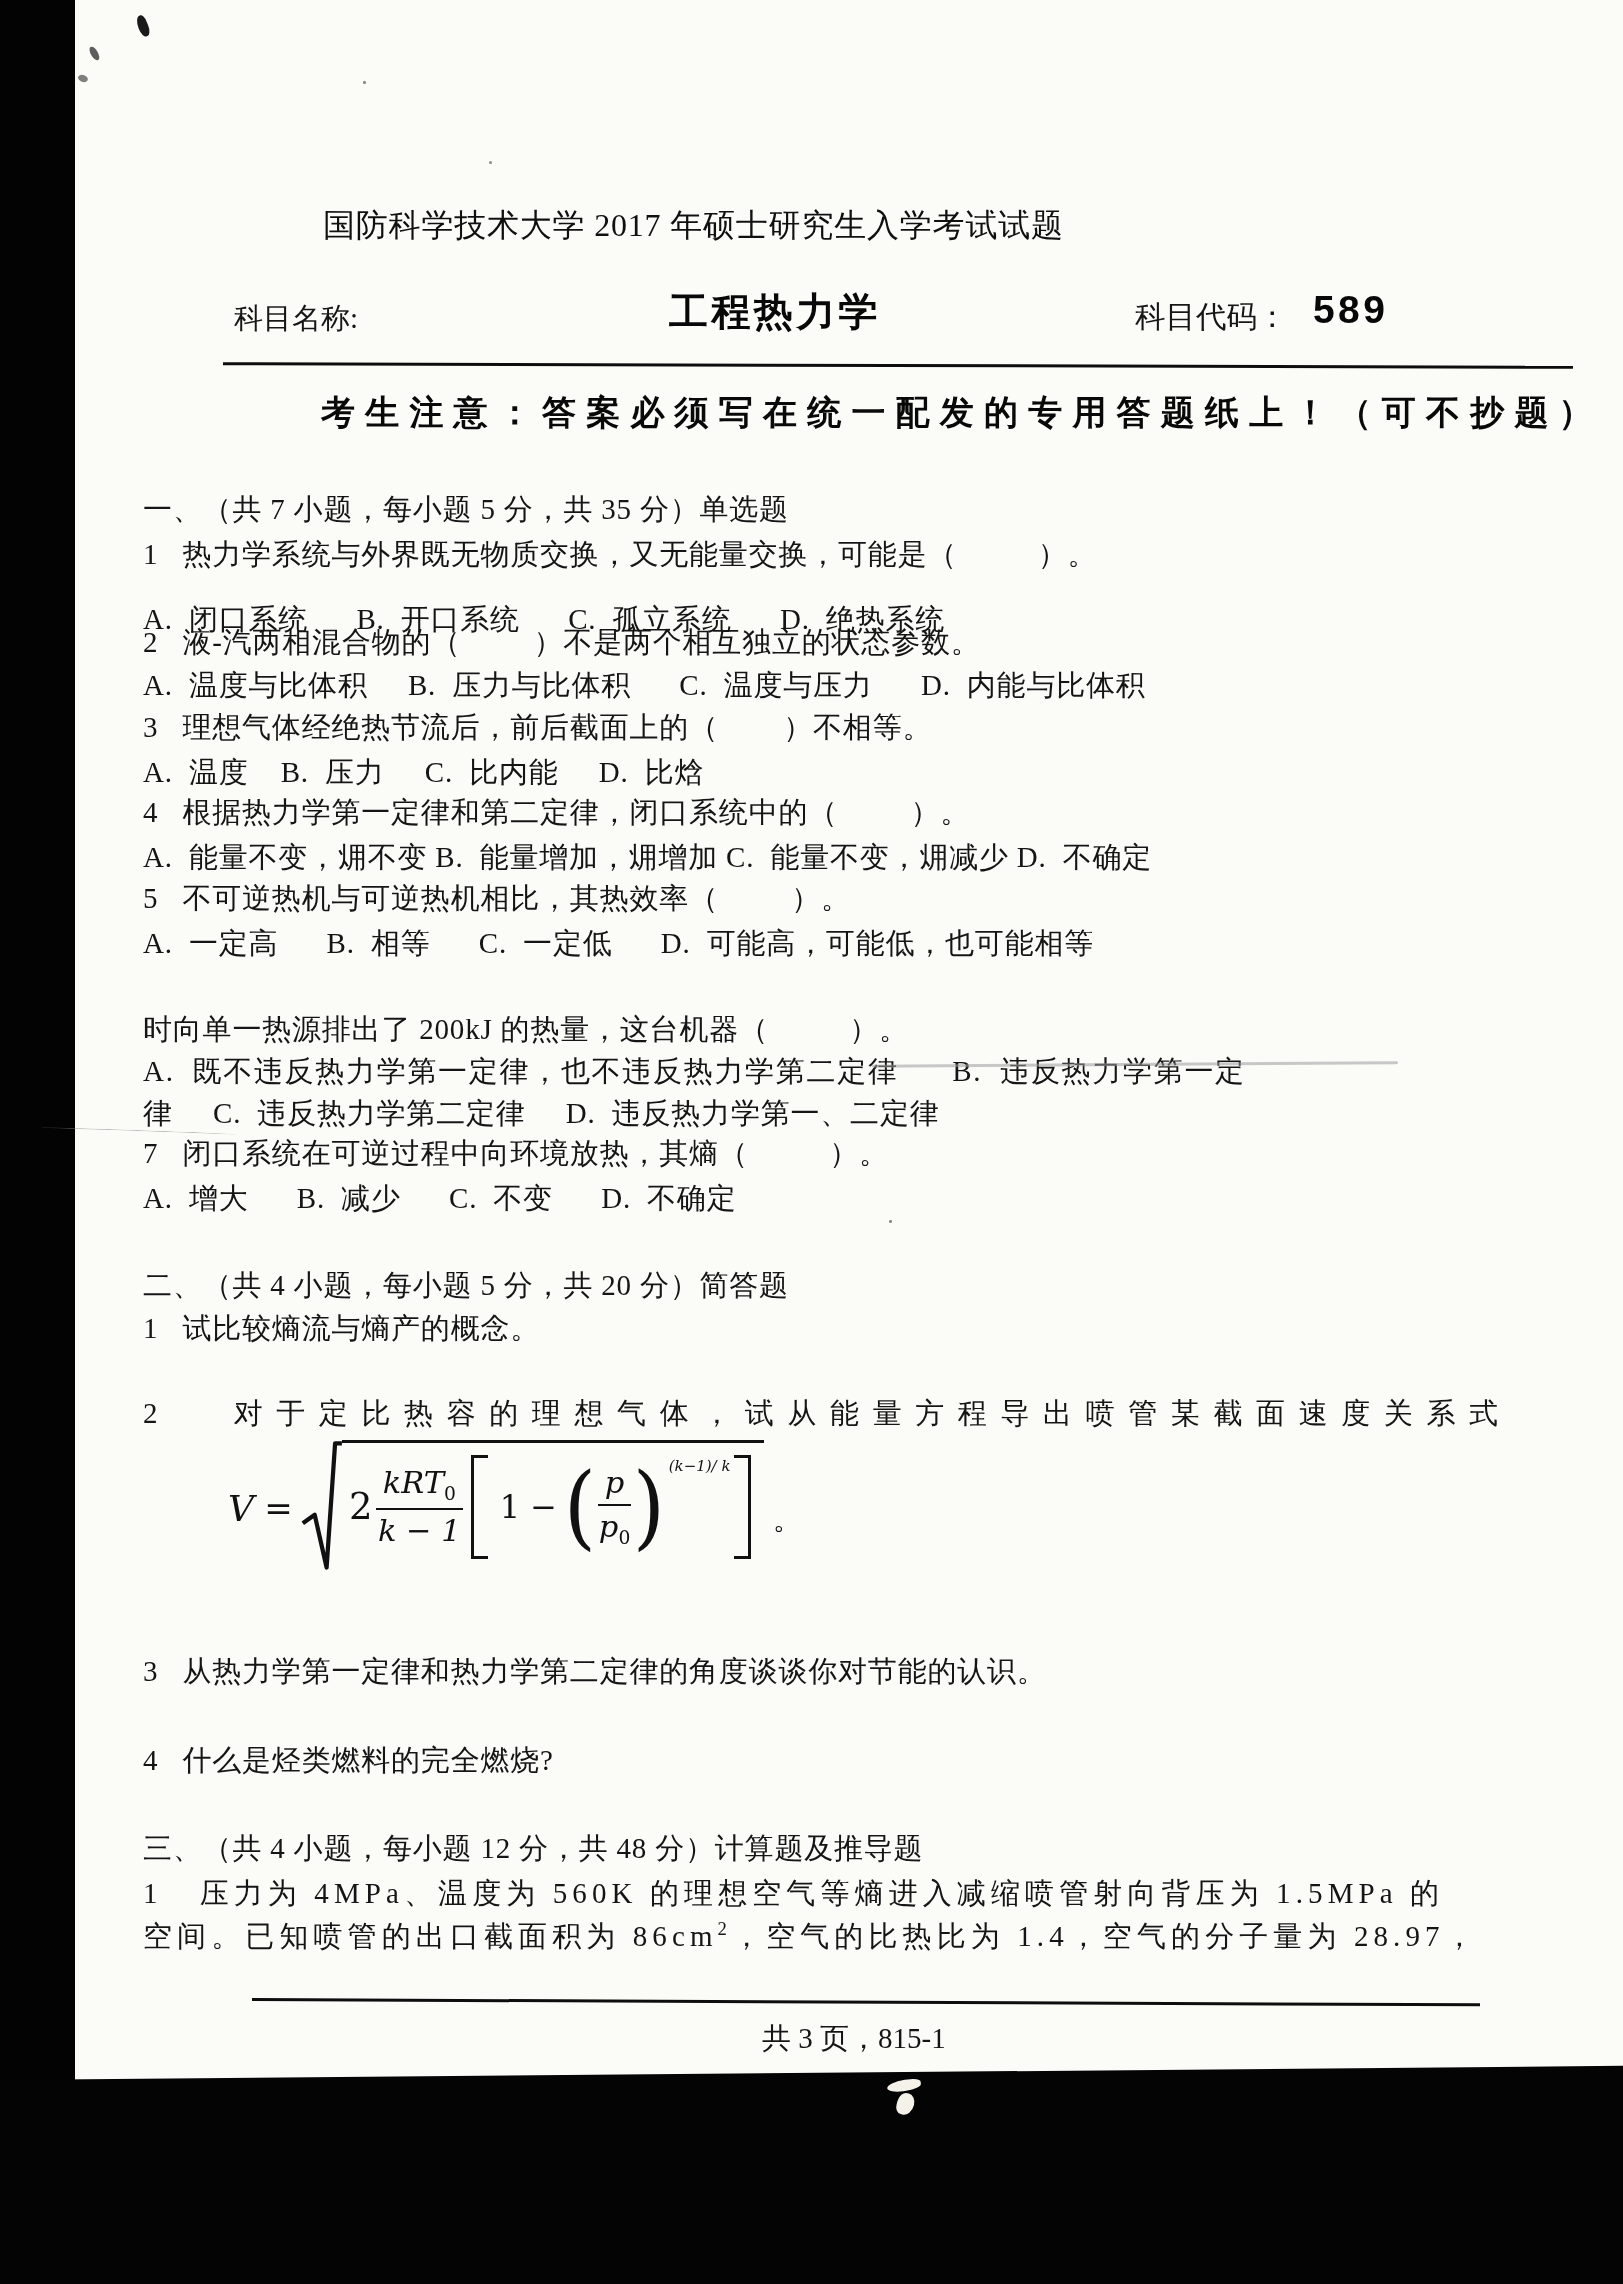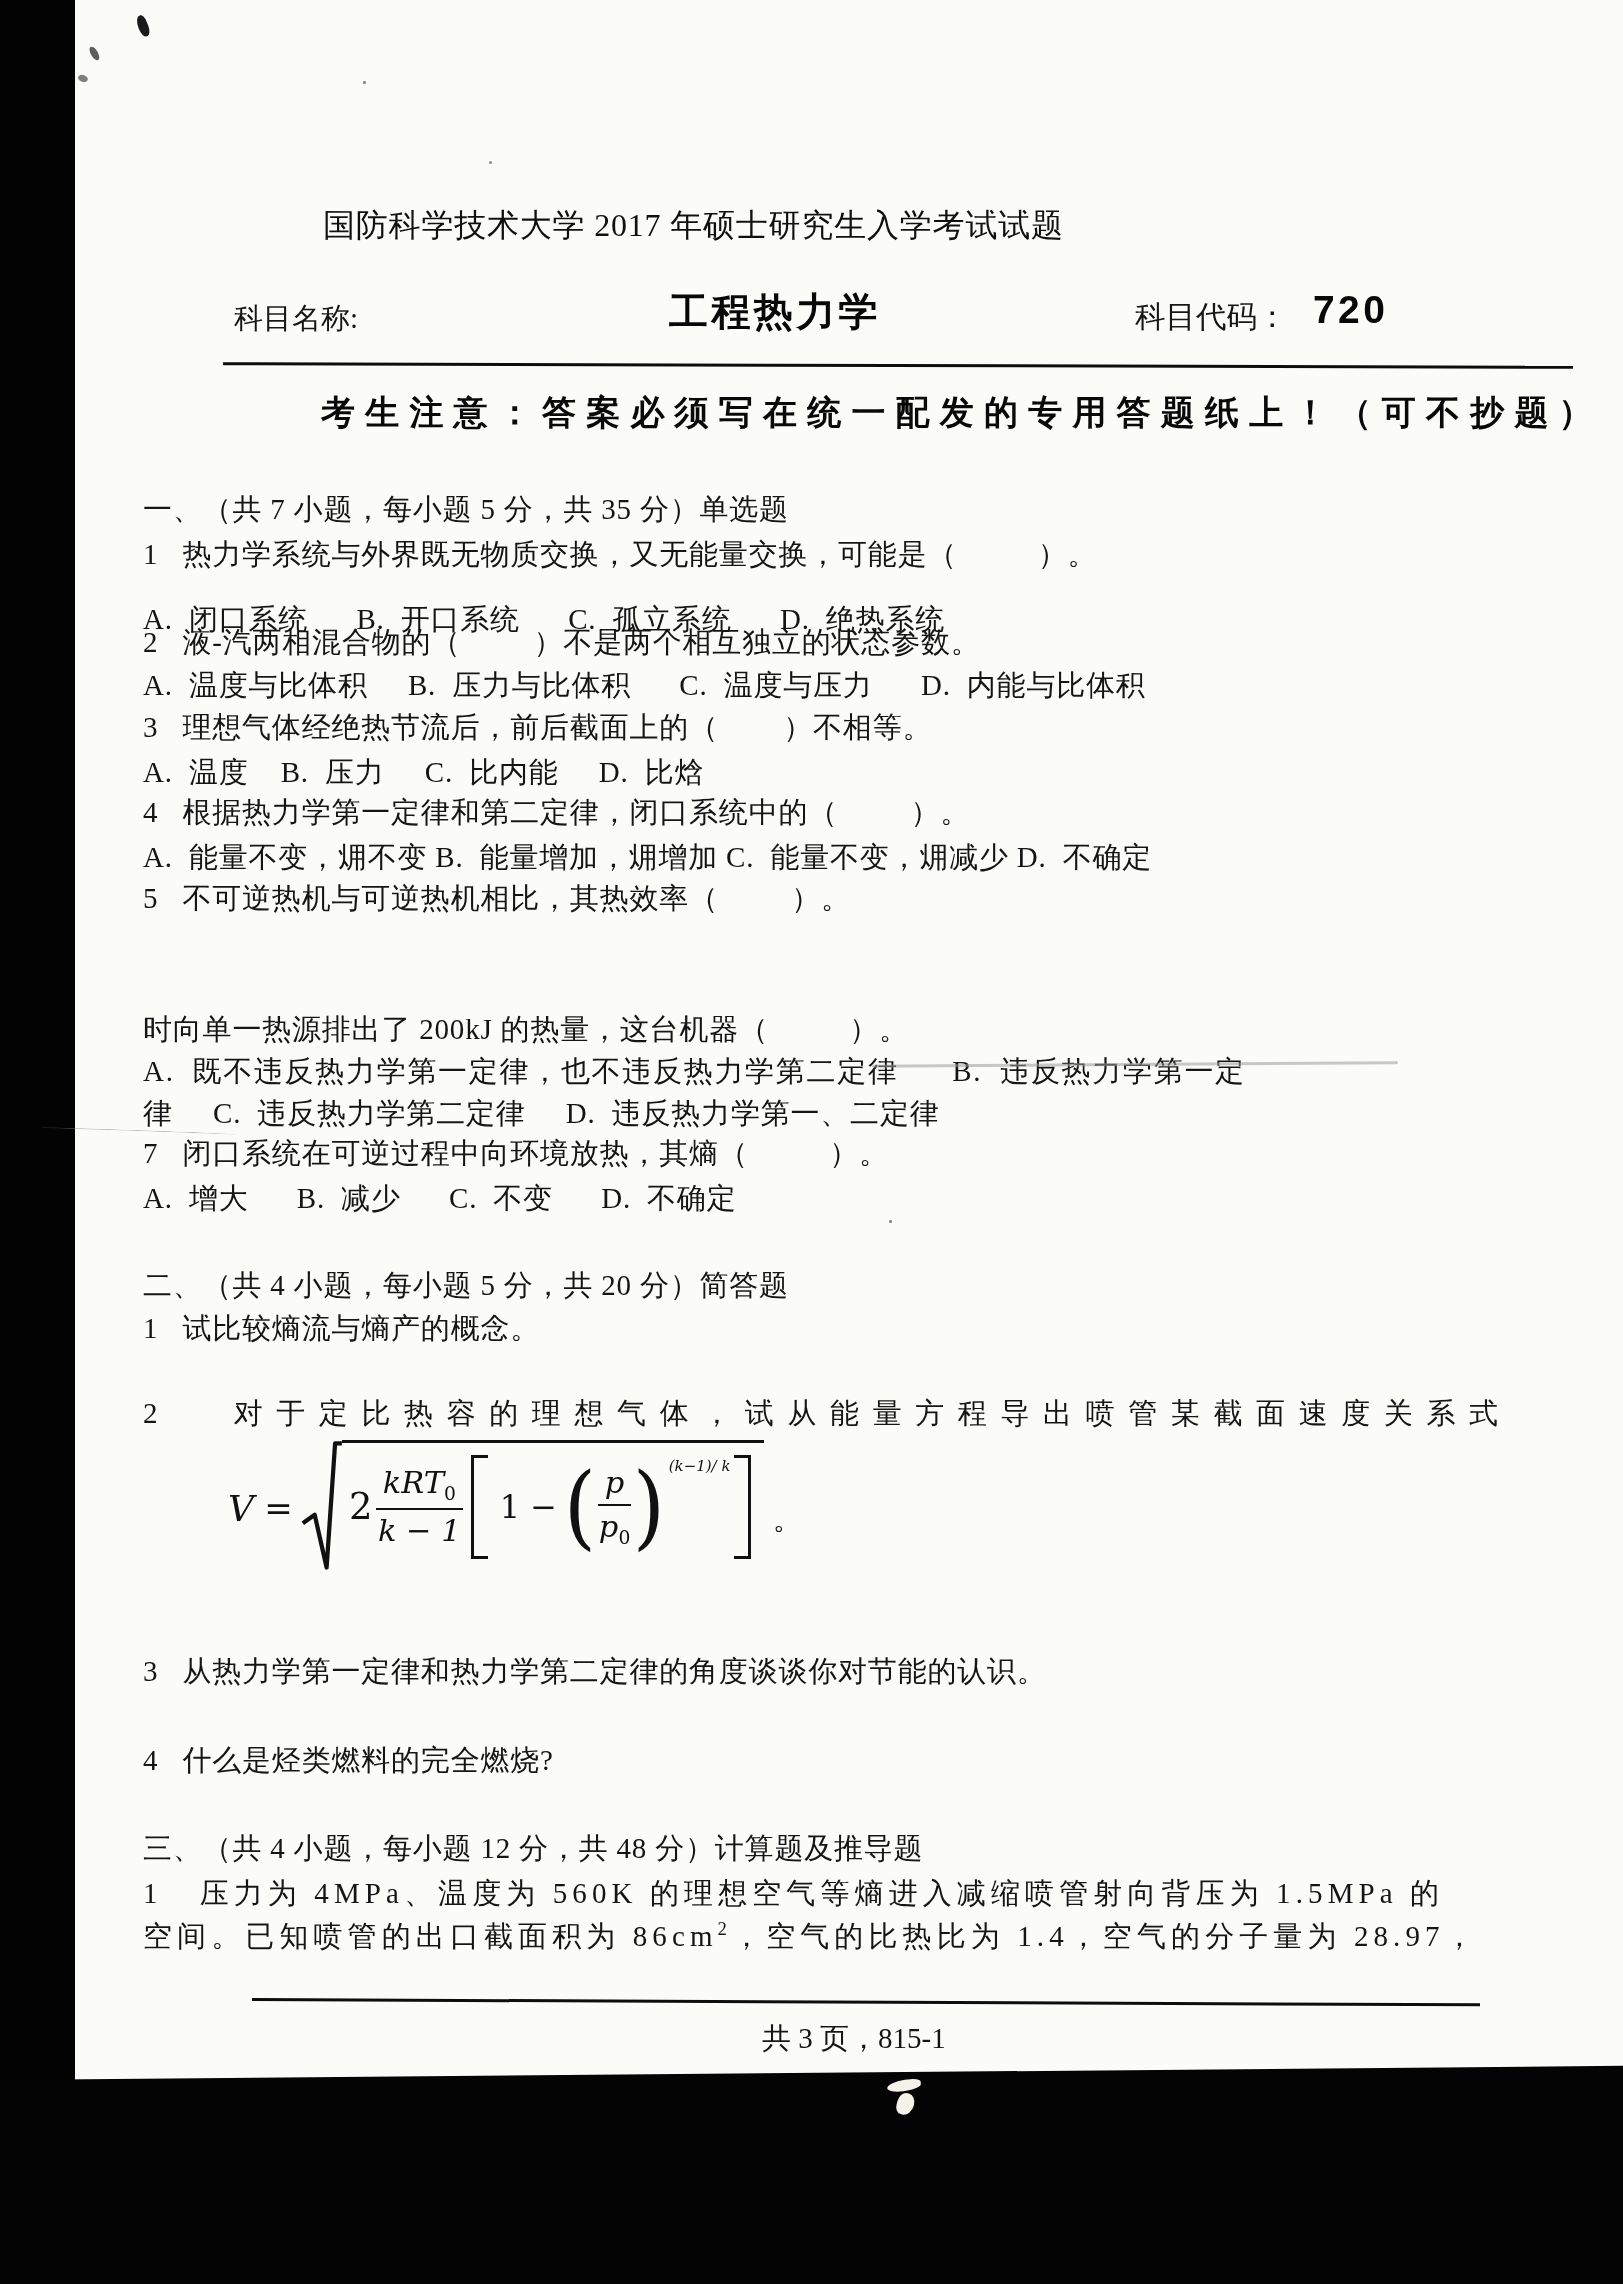--- a/index.html
+++ b/index.html
@@ -73,34 +73,35 @@
 </style>
 </head>
 <body>
 
 <div class="page">
 
   <div class="title">国防科学技术大学 2017 年硕士研究生入学考试试题</div>
   <div class="lbl" style="left:159px;top:299px;">科目名称:</div>
   <div class="lbl boldsans" style="left:594px;top:285px;font-size:39px;letter-spacing:3.4px;">工程热力学</div>
   <div class="lbl" style="left:1060px;top:297px;font-size:30.5px;">科目代码：</div>
-  <div class="lbl boldsans" style="left:1238px;top:288px;font-size:39px;letter-spacing:3.4px;">720</div>
+  <div class="lbl boldsans" style="left:1238px;top:288px;font-size:39px;letter-spacing:3.4px;">589</div>
   <div class="rule" style="left:148px;top:364px;width:1350px;height:3.4px;transform:rotate(0.15deg);"></div>
   <div class="notice">考生注意：答案必须写在统一配发的专用答题纸上！（可不抄题）</div>
 
   <div class="ln" style="top:494px;">一、（共 7 小题，每小题 5 分，共 35 分）单选题</div>
   <div class="ln" style="top:539px;">1   热力学系统与外界既无物质交换，又无能量交换，可能是（          ）。</div>
   <div class="ln" style="top:584px;margin-top:20px;">A.  闭口系统      B.  开口系统      C.  孤立系统      D.  绝热系统</div>
   <div class="ln" style="top:627px;">2   液-汽两相混合物的（         ）不是两个相互独立的状态参数。</div>
   <div class="ln" style="top:670px;">A.  温度与比体积     B.  压力与比体积      C.  温度与压力      D.  内能与比体积</div>
   <div class="ln" style="top:712px;">3   理想气体经绝热节流后，前后截面上的（        ）不相等。</div>
   <div class="ln" style="top:757px;">A.  温度    B.  压力     C.  比内能     D.  比焓</div>
   <div class="ln" style="top:797px;">4   根据热力学第一定律和第二定律，闭口系统中的（         ）。</div>
   <div class="ln" style="top:842px;">A.  能量不变，㶲不变 B.  能量增加，㶲增加 C.  能量不变，㶲减少 D.  不确定</div>
   <div class="ln" style="top:883px;">5   不可逆热机与可逆热机相比，其热效率（         ）。</div>
+  <div class="ln" style="top:928px;">A.  一定高      B.  相等      C.  一定低      D.  可能高，可能低，也可能相等</div>
   <div class="ln" style="top:1014px;">时向单一热源排出了 200kJ 的热量，这台机器（          ）。</div>
   <div class="ln" style="top:1098px;">律     C.  违反热力学第二定律     D.  违反热力学第一、二定律</div>
   <div class="ln" style="top:1056px;letter-spacing:1.7px;">A.  既不违反热力学第一定律，也不违反热力学第二定律      B.  违反热力学第一定</div>
   <div class="ln" style="top:1138px;">7   闭口系统在可逆过程中向环境放热，其熵（          ）。</div>
   <div class="ln" style="top:1183px;">A.  增大      B.  减少      C.  不变      D.  不确定</div>
 
   <div class="ln" style="top:1270px;">二、（共 4 小题，每小题 5 分，共 20 分）简答题</div>
   <div class="ln" style="top:1313px;">1   试比较熵流与熵产的概念。</div>
   <div class="ln" style="top:1398px;letter-spacing:13.6px;">2   对于定比热容的理想气体，试从能量方程导出喷管某截面速度关系式</div>
 

